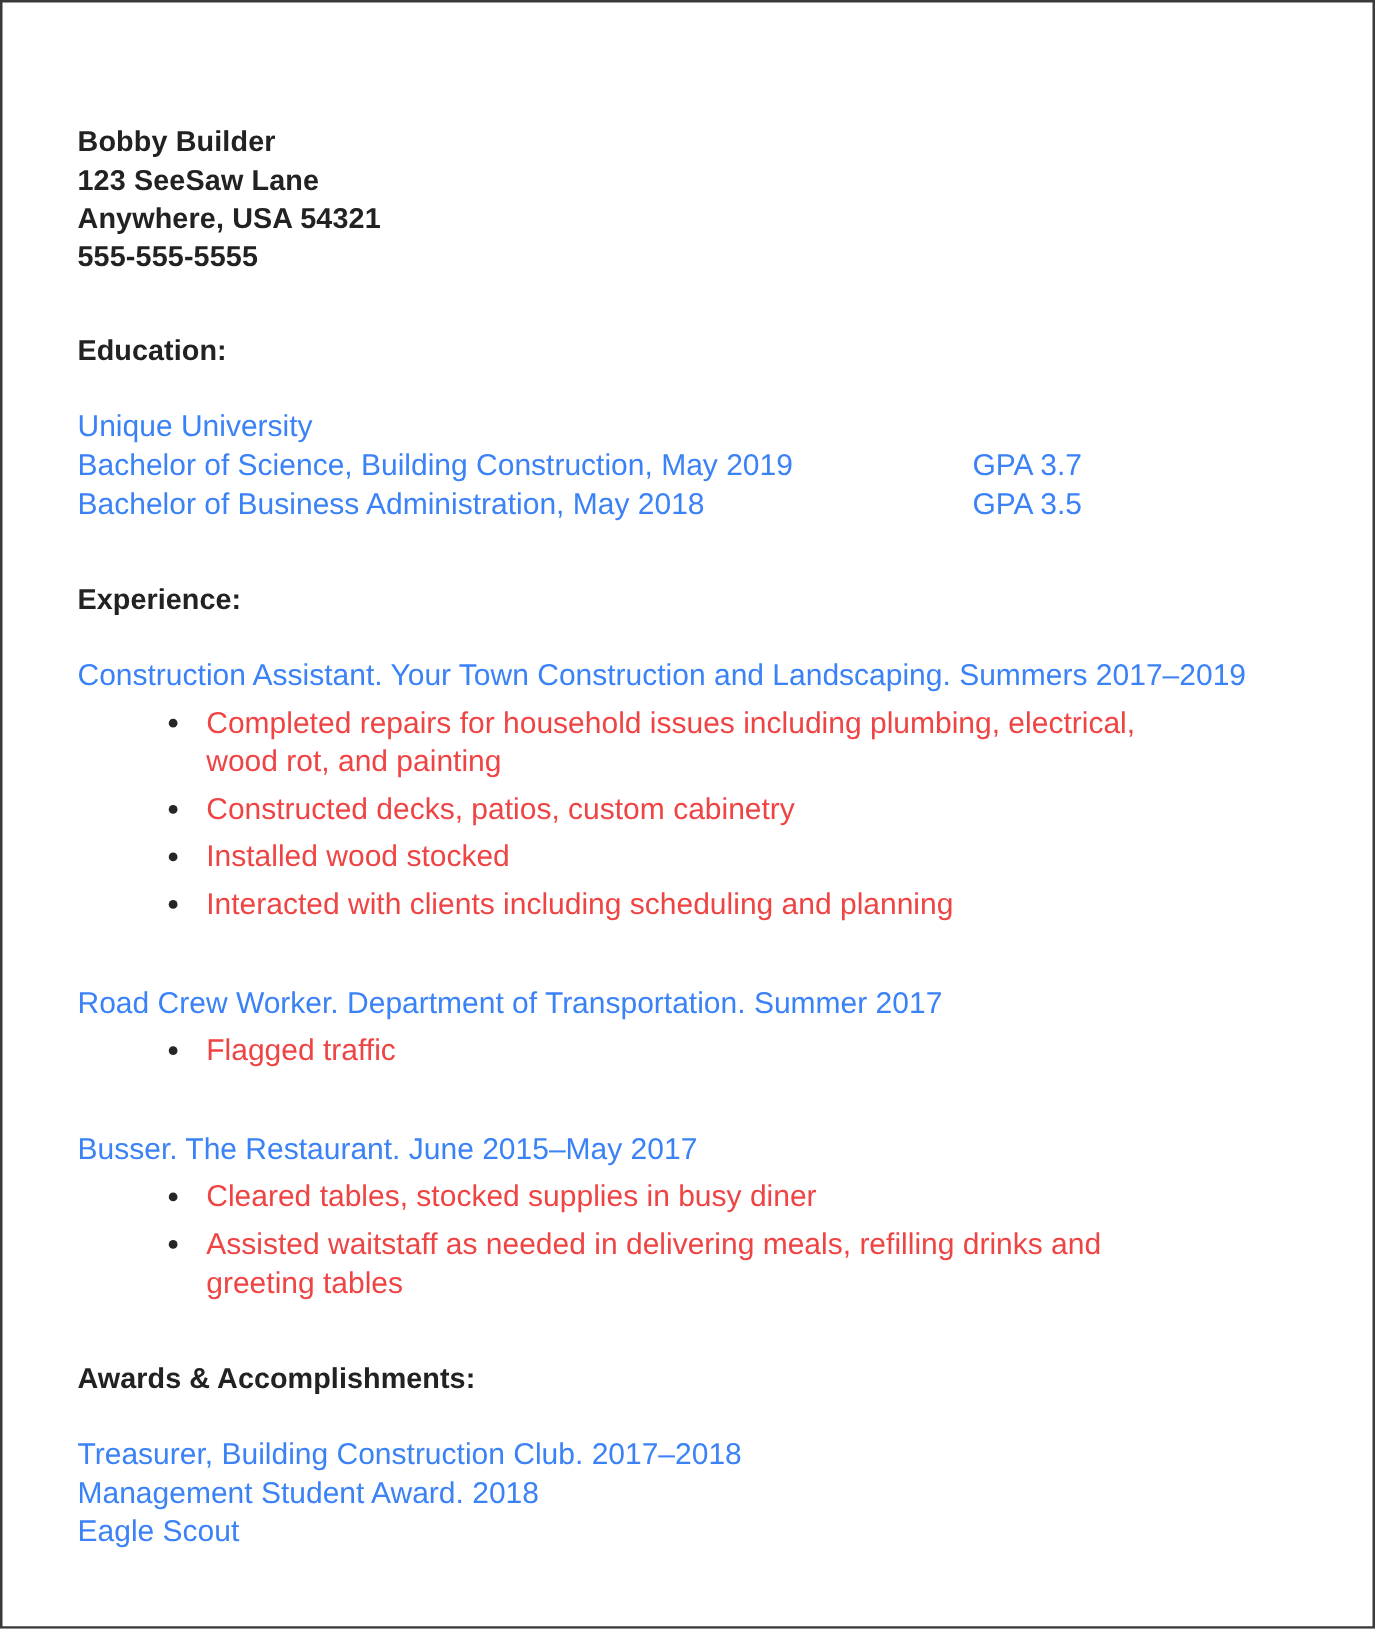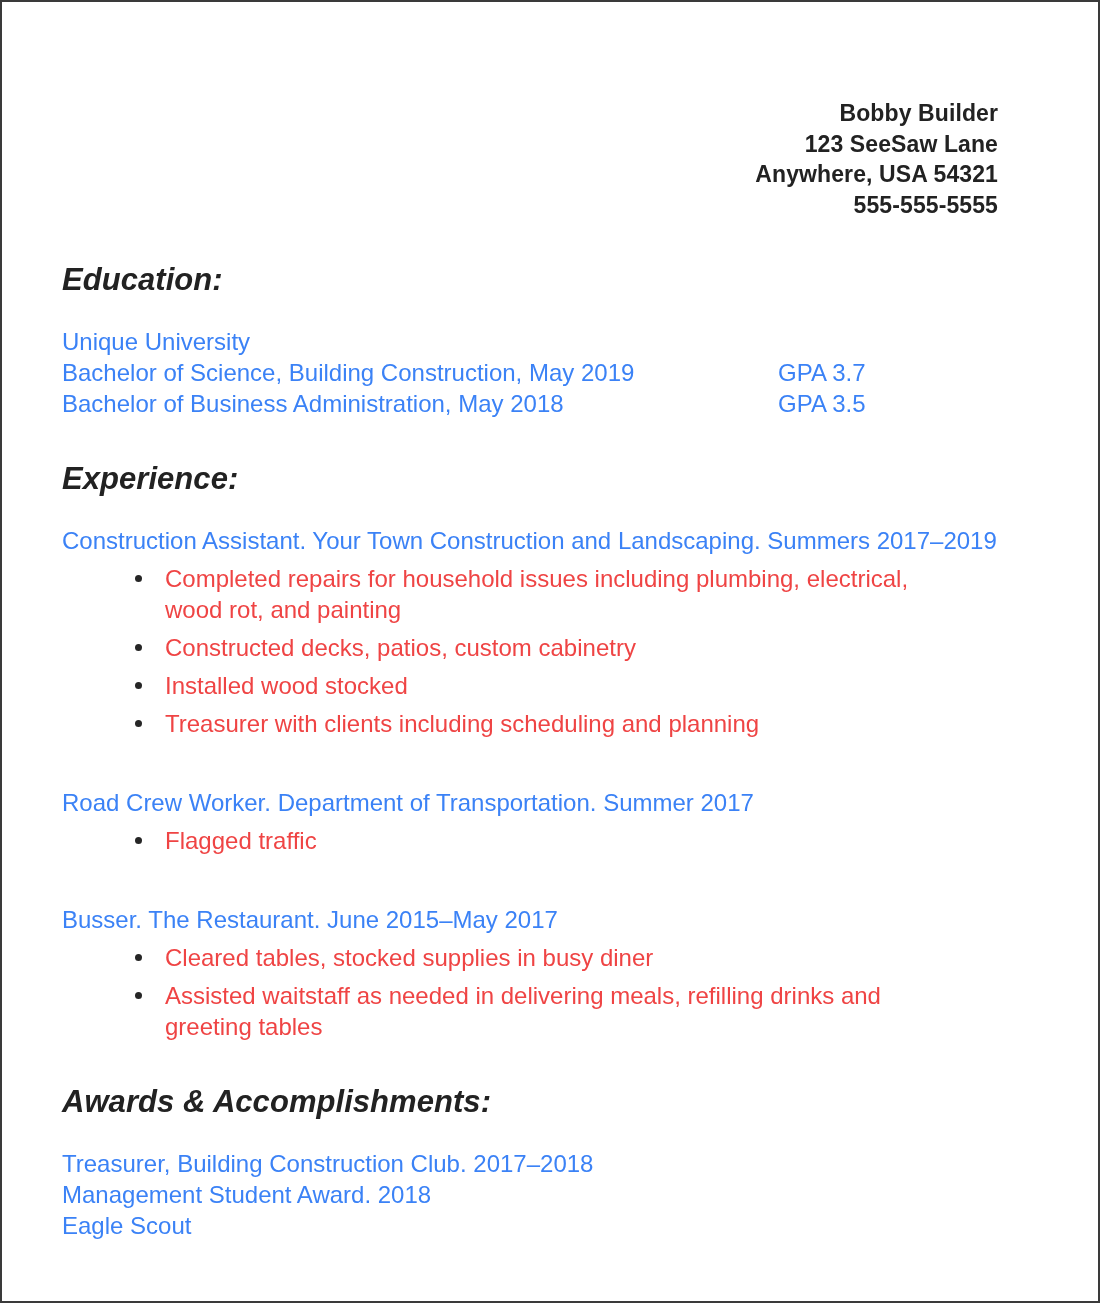--- a/index.html
+++ b/index.html
@@ -28,43 +28,42 @@
     position: absolute;
     left: 0;
     top: 0;
     width: 1100px;
     padding: 0 60px 0 60px;
     box-sizing: border-box;
   }
 
   
   .resume-header {
-    text-align: right;
+    text-align: left;
     padding-top: 96px;
     
     padding-right: 44px;
   }
 
   .resume-header .hline {
     font-size: 23px;
     font-weight: bold;
     line-height: 30.5px;
     color: #222222;
     letter-spacing: 0.1px;
     white-space: pre;
   }
 
   
   .section-heading {
-    font-size: 31px;
+    font-size: 23px;
     font-weight: bold;
     color: #222222;
     line-height: 30px;
     letter-spacing: 0.05px;
-    font-style: italic;
   }
 
   
   .body-line {
     font-size: 24px;
     font-weight: normal;
     color: #3b82f6;
     line-height: 31px;
     white-space: pre-wrap;
   }
@@ -183,21 +182,21 @@
         <li>
           <span class="dot"></span>
           <span class="btext">Constructed decks, patios, custom cabinetry</span>
         </li>
         <li>
           <span class="dot"></span>
           <span class="btext">Installed wood stocked</span>
         </li>
         <li>
           <span class="dot"></span>
-          <span class="btext">Treasurer with clients including scheduling and planning</span>
+          <span class="btext">Interacted with clients including scheduling and planning</span>
         </li>
       </ul>
     </div>
 
     <div class="gap-xl"></div>
 
     <div class="job">
       <div class="body-line job-title">Road Crew Worker. Department of Transportation. Summer 2017</div>
       <ul class="bullets">
         <li>

